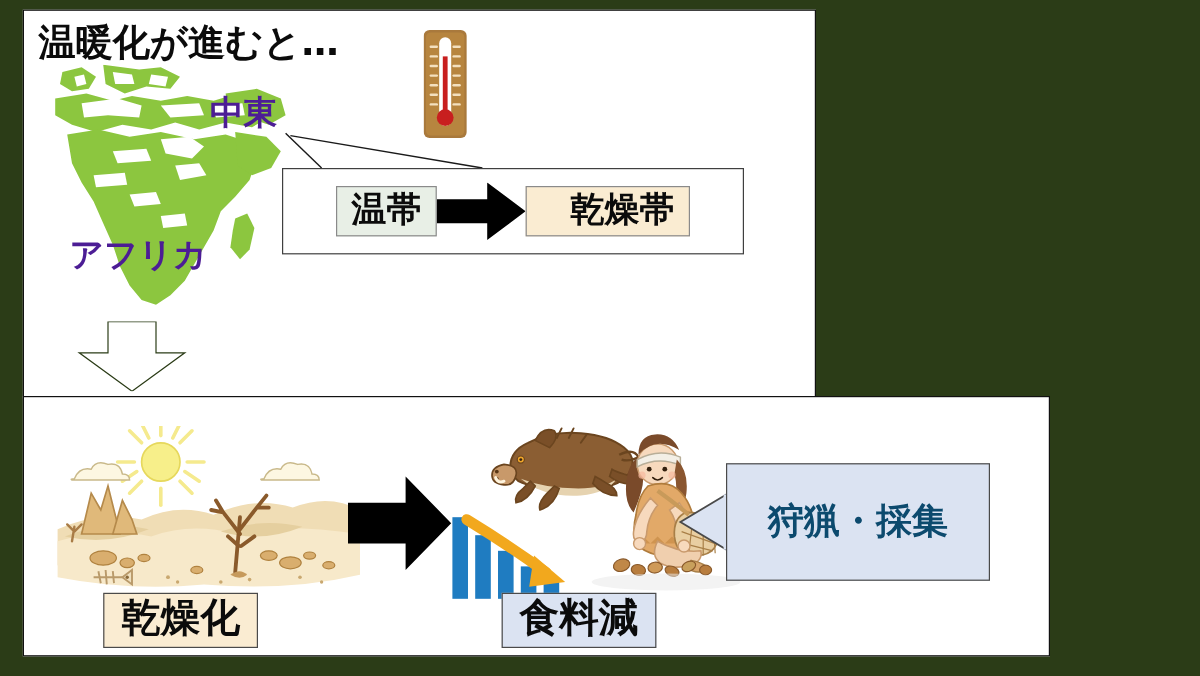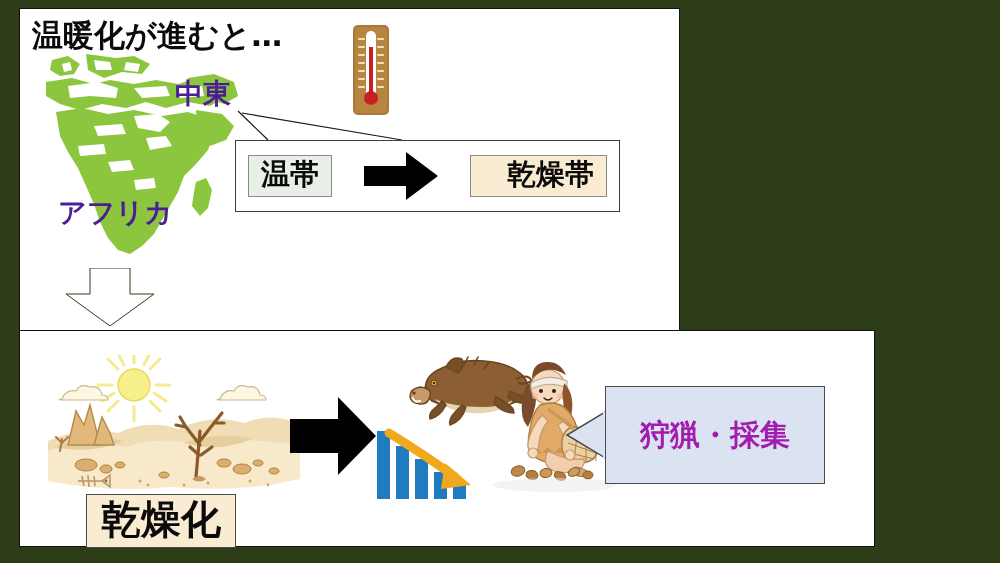--- a/index.html
+++ b/index.html
@@ -36,21 +36,21 @@
   #label-chuto{left:155px;top:66px;font-size:28px;}
   #label-africa{left:38px;top:160px;font-size:28px;margin-top:25px;}
 
   
   .thermo{position:absolute;left:333px;top:16px;width:36px;height:90px;}
 
   
   #climate-box{
     position:absolute;left:215px;top:131px;width:385px;height:72px;
     background:#ffffff;border:1px solid #3f3f3f;box-sizing:border-box;
-    display:flex;align-items:center;justify-content:space-between;
+    display:flex;align-items:center;justify-content:center;
     padding:0 12px;
   }
   .chip{
     border:1px solid #8a8a8a;font-size:29px;font-weight:700;color:#0b0b0b;
     padding:3px 12px 6px;line-height:1.05;white-space:nowrap;
   }
   .chip.temperate{background:#e8efe6;}
   .chip.arid{background:#faecd2;padding-left:36px;}
 
   
@@ -63,33 +63,33 @@
   #down-arrow{position:absolute;left:62px;top:268px;width:96px;height:58px;}
 
   
   .desert{position:absolute;left:24px;top:24px;width:260px;height:140px;}
   .forage{position:absolute;left:370px;top:12px;width:230px;height:155px;}
   .barchart{position:absolute;left:355px;top:92px;width:130px;height:78px;}
   #black-arrow-bottom{position:absolute;left:268px;top:60px;width:90px;height:90px;}
 
   .label-box{
     position:absolute;border:1.5px solid #4a4a4a;
-    font-size:40px;font-weight:700;color:#0b0b0b;
+    font-size:33px;font-weight:700;color:#0b0b0b;
     padding:2px 14px 6px;line-height:1.1;white-space:nowrap;
     box-sizing:border-box;
   }
   #label-kansouka{left:66px;top:163px;background:#faecd2;}
   #label-shokuryogen{left:398px;top:163px;background:#dbe3f2;}
 
   
   #bubble{
     position:absolute;left:585px;top:55px;width:220px;height:98px;
     background:#dbe3f2;border:1.5px solid #4a4a4a;box-sizing:border-box;
     display:flex;flex-direction:column;align-items:center;justify-content:center;
-    font-size:30px;font-weight:700;color:#a21caf;line-height:1.22;
+    font-size:30px;font-weight:700;color:#0c4a6e;line-height:1.22;
   }
   #bubble .line{white-space:nowrap;}
   #bubble-tail{
     position:absolute;left:545px;top:78px;width:42px;height:52px;
   }
 </style>
 </head>
 <body>
 
 <div class="stage">
@@ -375,20 +375,21 @@
           <rect x="21" y="23" width="13" height="53"></rect>
           <rect x="40" y="36" width="13" height="40"></rect>
           <rect x="59" y="49" width="13" height="27"></rect>
           <rect x="78" y="61" width="13" height="15"></rect>
         </g>
         <path d="M14 10 q36 22 66 44" stroke="#f2a81d" stroke-width="9" fill="none" stroke-linecap="round"></path>
         <path d="M70 40 L96 62 L66 66 Z" fill="#f2a81d"></path>
       </svg>
     </div>
 
+    <div class="label-box" id="label-shokuryogen">食料減</div>
 
     <div id="bubble-tail">
       <svg width="42" height="52" viewBox="0 0 42 52" aria-hidden="true">
         <path d="M42 2 L2 26 L42 50 Z" fill="#dbe3f2" stroke="#4a4a4a" stroke-width="1.5"></path>
         <rect x="38" y="3" width="6" height="46" fill="#dbe3f2"></rect>
       </svg>
     </div>
     <div id="bubble">
       <span class="line">狩猟・採集</span>
     </div>

